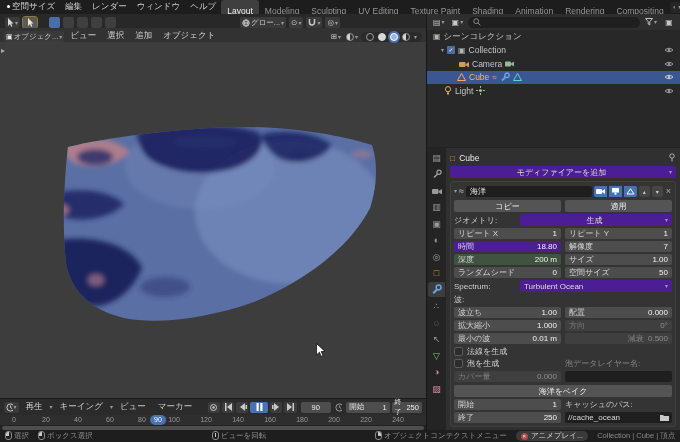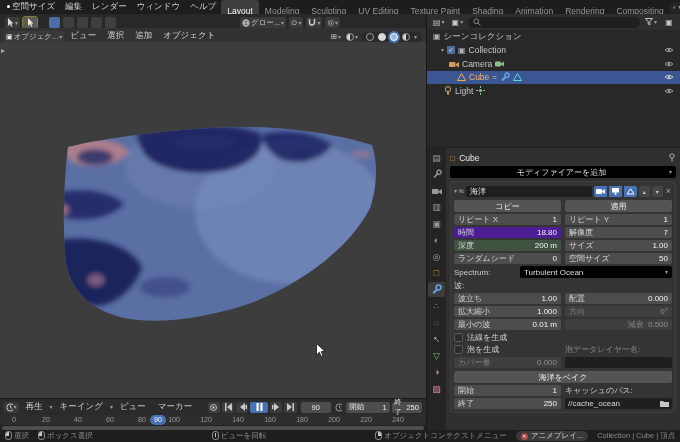--- a/index.html
+++ b/index.html
@@ -57,21 +57,21 @@
 .orow.sel{background:#3a5793}
 .orow .eyew{margin-left:auto;margin-right:6px}
 .oname.active{color:#ffb365}
 
 #props{position:absolute;left:426px;top:147px;width:254px;height:283px;display:flex;background:#303030;border-left:1px solid #171717;border-top:1px solid #222}
 #ptabs{width:19px;background:#242424;display:flex;flex-direction:column;align-items:center;padding-top:2px;gap:1.5px;flex:none}
 .ptab{width:17px;height:15px;display:flex;align-items:center;justify-content:center;font-size:9px;color:#9a9a9a;border-radius:3px 0 0 3px}
 .ptab.active{background:#3d3d3d}
 #pcontent{flex:1;padding:3px 4px;overflow:hidden}
 .bcrumb{display:flex;align-items:center;gap:4px;height:13px;font-size:8.5px;color:#e8e8e8}
-.drop{height:12px;background:#000000;border-radius:2px;display:flex;align-items:center;padding:0 4px;font-size:8px;color:#dedede;position:relative}
+.drop{height:12px;background:#4c1d95;border-radius:2px;display:flex;align-items:center;padding:0 4px;font-size:8px;color:#dedede;position:relative}
 .drop .ctr{flex:1;text-align:center}
 .prow{display:grid;grid-template-columns:1fr 1fr;gap:2px 4px;margin-top:2px}
 .field{height:11px;background:#4d4d4d;border-radius:2px;display:flex;align-items:center;justify-content:space-between;padding:0 4px;font-size:8px;color:#e6e6e6;position:relative;overflow:hidden}
 .field.green{background:#4c1d95;color:#fff}
 .field.dgreen{background:#3f5340}
 .field.dis{opacity:.45}
 .field .fl{color:#d6d6d6;white-space:nowrap}
 .field .fv{color:#f2f2f2;white-space:nowrap}
 .slfill{position:absolute;left:0;top:0;bottom:0;width:55%;background:#44608f}
 .field span{position:relative}
@@ -356,21 +356,21 @@
       <span style="width:8px;height:8px;background:#4e6c9c;border-radius:1px;color:#fff;font-size:6px;line-height:8px;text-align:center">✓</span>
       <span style="color:#b5b5b5;font-size:8px">▣</span>
       <span class="oname">Collection</span>
       <span class="eyew">
           <svg width="10" height="8">
             <path d="M1 4 Q5 0.5 9 4 Q5 7.5 1 4Z" fill="none" stroke="#9a9a9a"></path>
             <circle cx="5" cy="4" r="1.2" fill="#9a9a9a"></circle>
           </svg>
         </span>
     </div>
-    <div class="orow" style="padding-left:22px">
+    <div class="orow" style="padding-left:32px">
       <svg width="10" height="8">
           <rect x="0" y="2" width="6.5" height="5" rx="1" fill="#d39a5e"></rect>
           <path d="M6.5 4.2 L10 2 v5.5 L6.5 5.2z" fill="#d39a5e"></path>
         </svg>
       <span class="oname">Camera</span>
       <svg width="9" height="7">
           <rect x="0" y="1.5" width="6" height="5" rx="1" fill="#8fbf8f"></rect>
           <path d="M6 3.5 L9 1.5 v5 L6 4.5z" fill="#8fbf8f"></path>
         </svg>
       <span class="eyew">
@@ -498,20 +498,27 @@
               </svg>
             </span>
           <span class="udbtn">▴</span>
           <span class="udbtn">▾</span>
           <span style="color:#aaa;font-size:9px;padding:0 1px">×</span>
         </div>
         <div class="prow">
           <span class="btn">コピー</span>
           <span class="btn">適用</span>
         </div>
+        <div class="lblrow">
+          <span class="plainlbl" style="width:62px">ジオメトリ:</span>
+          <span class="drop" style="flex:1">
+            <span class="ctr">生成</span>
+            <span class="chev">▾</span>
+          </span>
+        </div>
         <div class="prow">
           <span class="field">
               <span class="fl">リピート X</span>
               <span class="fv">1</span>
             </span>
           <span class="field">
               <span class="fl">リピート Y</span>
               <span class="fv">1</span>
             </span>
         </div>

